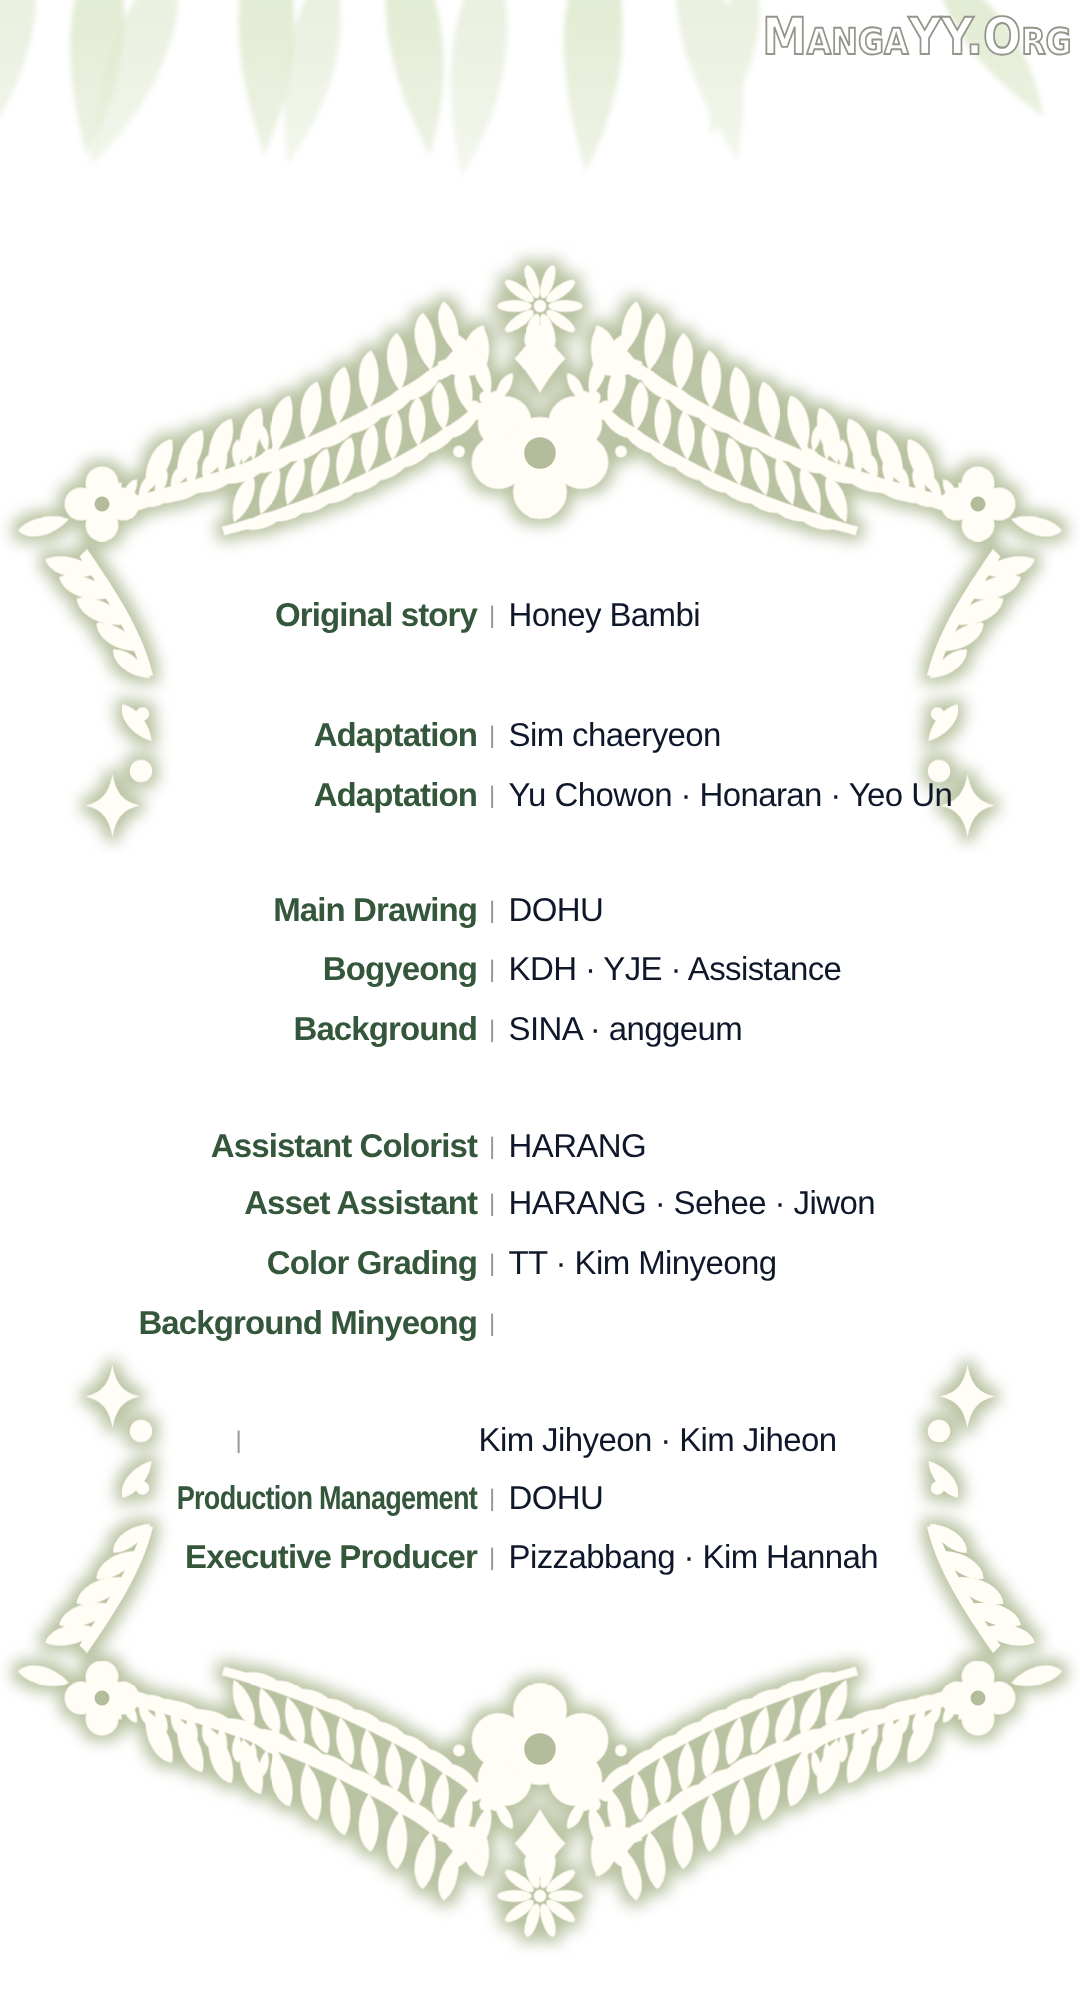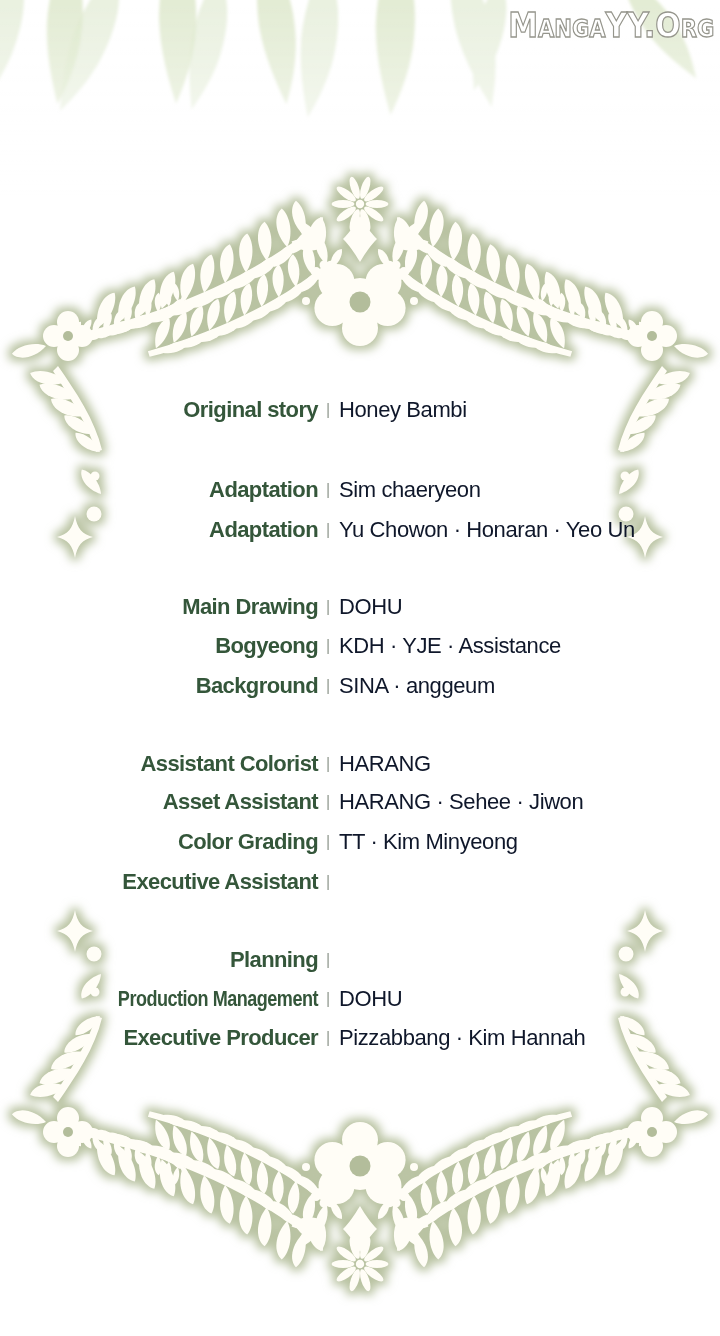--- a/index.html
+++ b/index.html
@@ -257,27 +257,27 @@
       <span class="names">HARANG · Sehee · Jiwon</span>
     </div>
 
     <div class="credit-row" style="top:828px">
       <span class="role">Color Grading</span>
       <span class="sep">|</span>
       <span class="names">TT · Kim Minyeong</span>
     </div>
 
     <div class="credit-row" style="top:868px">
-      <span class="role">Executive Assistant</span>
+      <span class="role">Background Minyeong</span>
       <span class="sep">|</span>
     </div>
 
     <div class="credit-row" style="top:946px">
-      <span class="role">Planning</span>
-      <span class="sep">|</span>
+      <span class="sep">|</span>
+      <span class="names">Kim Jihyeon · Kim Jiheon</span>
     </div>
 
     <div class="credit-row" style="top:985px">
       <span class="role condensed">Production Management</span>
       <span class="sep">|</span>
       <span class="names">DOHU</span>
     </div>
 
     <div class="credit-row" style="top:1024px">
       <span class="role">Executive Producer</span>

